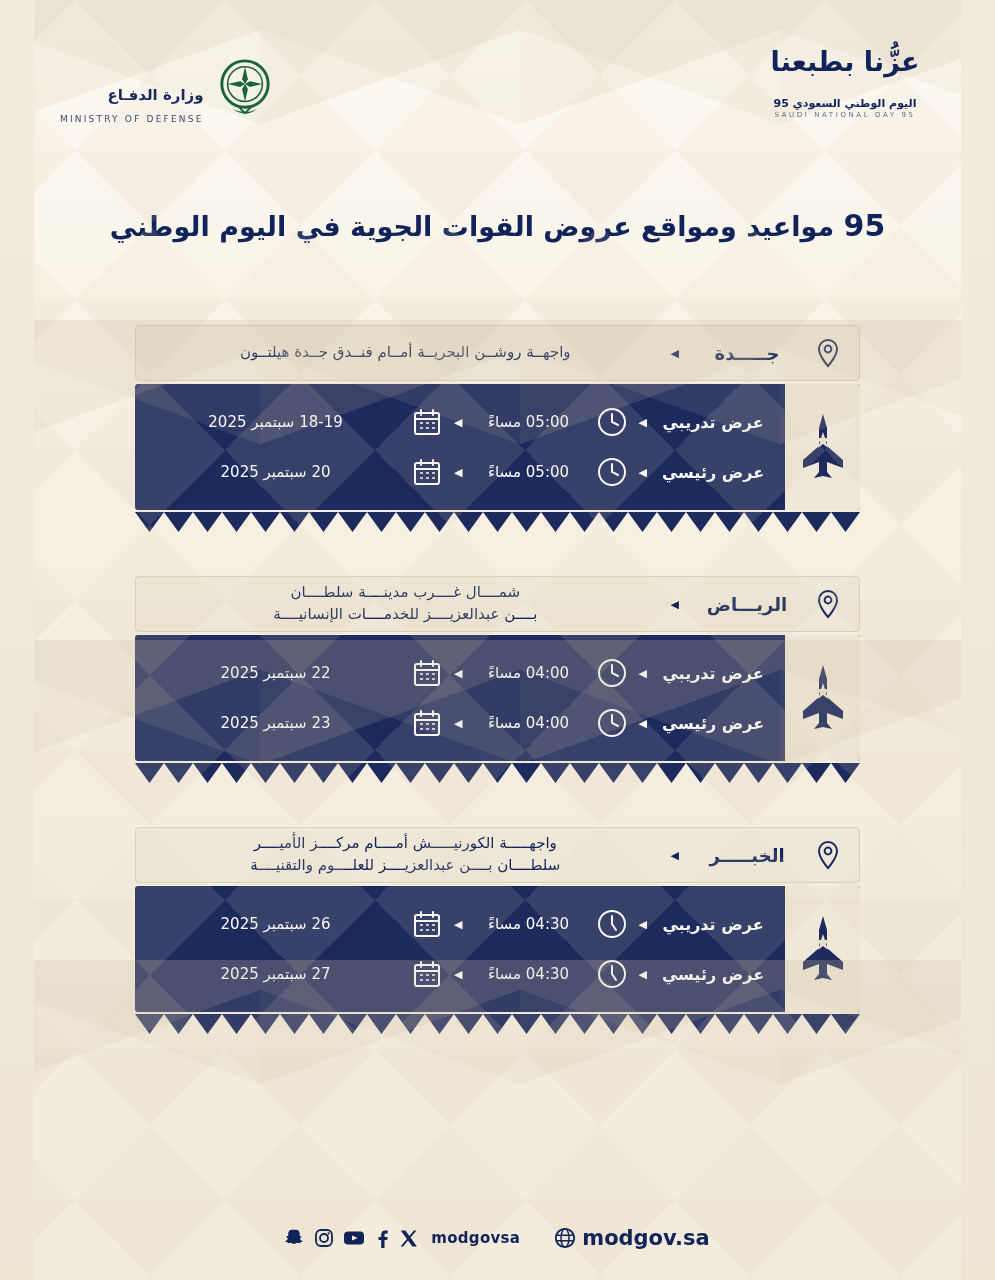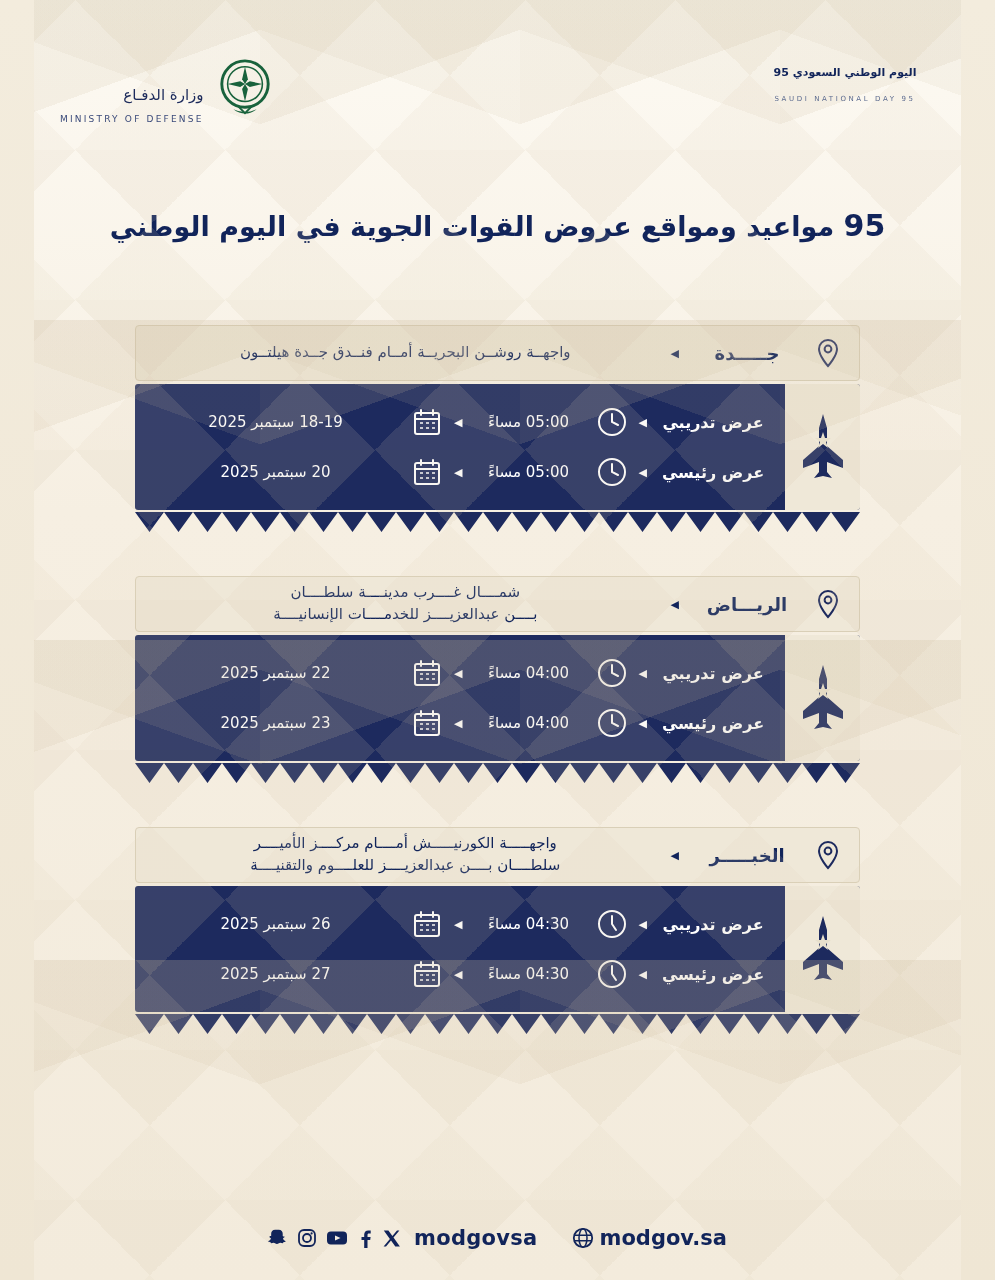--- a/index.html
+++ b/index.html
@@ -48,38 +48,38 @@
   .header {
     position: relative;
     height: 150px;
     padding: 46px 60px 0 60px;
     display: flex; align-items: flex-start; justify-content: space-between;
     flex-direction: row;
   }
   .mod-logo { display: flex; align-items: center; gap: 12px; direction: rtl; }
   .mod-text { text-align: right; line-height: 1.25; }
   .mod-ar {
-    font-size: 15px; letter-spacing: 2px; color: #1c2a5b; font-weight: normal; margin-top: 40px;
+    font-size: 15px; letter-spacing: 2px; color: #1c2a5b; font-weight: bold; margin-top: 40px;
   }
   .mod-en {
     font-size: 9px; letter-spacing: 2.2px; color: #3a4a7a; margin-top: 9px;
   }
   .mod-emblem { width: 58px; height: 62px; }
 
   .nd-logo { text-align: center; width: 180px; }
   .nd-ar-main {
     font-size: 27px; font-weight: bold; color: #11245a; letter-spacing: 1px;
     direction: rtl;
   }
   .nd-sub {
     font-size: 11px; color: #11245a; letter-spacing: .5px; margin-top: 20px;
     font-weight: bold; direction: rtl;
   }
   .nd-en {
-    font-size: 7px; color: #5c6b8f; letter-spacing: 2.6px; margin-top: 16px;
+    font-size: 7px; color: #5c6b8f; letter-spacing: 2.6px; margin-top: 1px;
     direction: ltr;
   }
 
   
   .title-wrap {
     margin-top: 58px;
     text-align: center;
   }
   .title {
     font-size: 27px; font-weight: bold; color: #11245a;
@@ -150,38 +150,39 @@
 
   
   .footer {
     position: absolute; bottom: 30px; left: 0; right: 0;
     display: flex; align-items: center; justify-content: center; gap: 34px;
     direction: ltr;
   }
   .social { display: flex; align-items: center; gap: 9px; }
   .social svg { display: block; }
   .handle {
-    color: #11245a; font-size: 21px; font-weight: bold; letter-spacing: .3px;
+    color: #11245a; font-size: 15px; font-weight: bold; letter-spacing: .3px;
     margin-left: 4px;
   }
   .website { display: flex; align-items: center; gap: 6px; text-align: right; }
   .website .url { color: #11245a; font-size: 21px; font-weight: bold; }
 </style>
 </head>
 <body>
 
 <div class="page">
   <div class="pattern"></div>
   <div class="pattern2"></div>
   <div class="sidebar-left"></div>
   <div class="sidebar-right"></div>
 
   <div class="header">
 
     <div class="nd-logo">
+      <div class="nd-ar-main">عزُّنا بطبعنا</div>
       <div class="nd-sub">اليوم الوطني السعودي 95</div>
       <div class="nd-en">SAUDI NATIONAL DAY 95</div>
     </div>
 
     <div class="mod-logo">
       <svg class="mod-emblem" viewBox="0 0 60 64">
         <circle cx="30" cy="30" r="24" fill="none" stroke="#18623c" stroke-width="3"></circle>
         <circle cx="30" cy="30" r="18" fill="none" stroke="#18623c" stroke-width="1.6"></circle>
         <path d="M30 12 L33 25 L30 30 L27 25 Z" fill="#18623c"></path>
         <path d="M30 48 L33 35 L30 30 L27 35 Z" fill="#18623c"></path>

